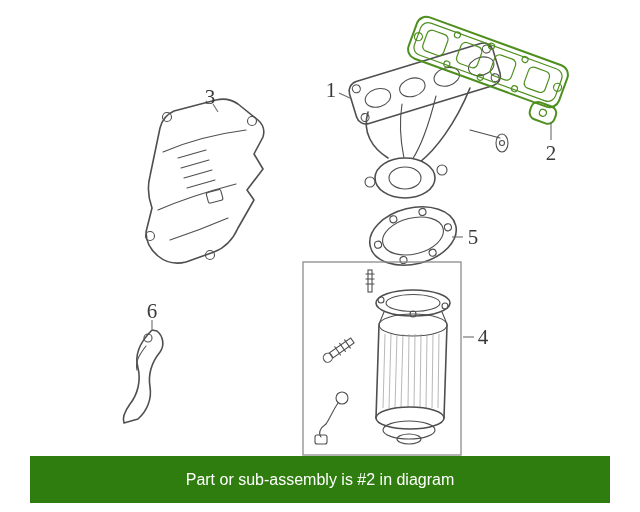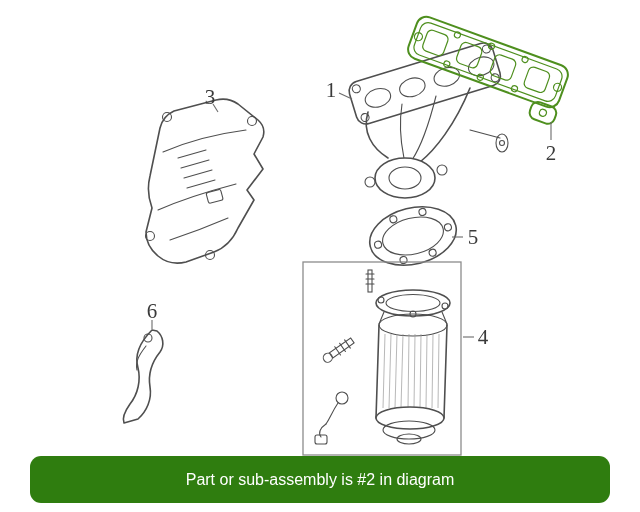--- a/index.html
+++ b/index.html
@@ -10,21 +10,21 @@
   .lnf{fill:#fff;stroke:var(--line);stroke-width:1.6;stroke-linejoin:round;}
   .d{fill:none;stroke:var(--line);stroke-width:1.1;stroke-linecap:round;}
   .hl{fill:none;stroke:var(--highlight);stroke-width:2;stroke-linejoin:round;}
   .hld{fill:none;stroke:var(--highlight);stroke-width:1.2;}
   .ldr{stroke:#6b6b6b;stroke-width:1.1;fill:none;}
   .bx{fill:none;stroke:#8c8c8c;stroke-width:1.3;}
   .hatch{stroke:#9a9a9a;stroke-width:0.7;}
   text.plabel{font-family:"Liberation Serif",serif;font-size:21px;fill:var(--label);text-anchor:middle;cursor:pointer;}
   .banner{position:absolute;left:30px;top:456px;width:580px;height:47px;background:var(--banner-bg);
     color:#fff;display:flex;flex-direction:column;align-items:center;justify-content:center;
-    font-size:16px;line-height:22px;text-align:center;border-radius:11px;}
+    font-size:16px;line-height:22px;text-align:center;}
 </style>
 </head>
 <body>
 
 <div class="stage">
 
   <svg width="640" height="456" viewBox="0 0 640 456">
 
     <g>
       <path class="lnf" d="M150,176 L160,128 Q163,116 174,111 L216,100 Q228,97 238,104 L258,120 Q266,127 263,137 L254,154 L263,169 L247,190 L254,200 L238,228 Q230,246 214,252 L186,262 Q170,266 158,256 Q146,246 146,232 L152,208 Q146,192 150,176 Z"></path>

